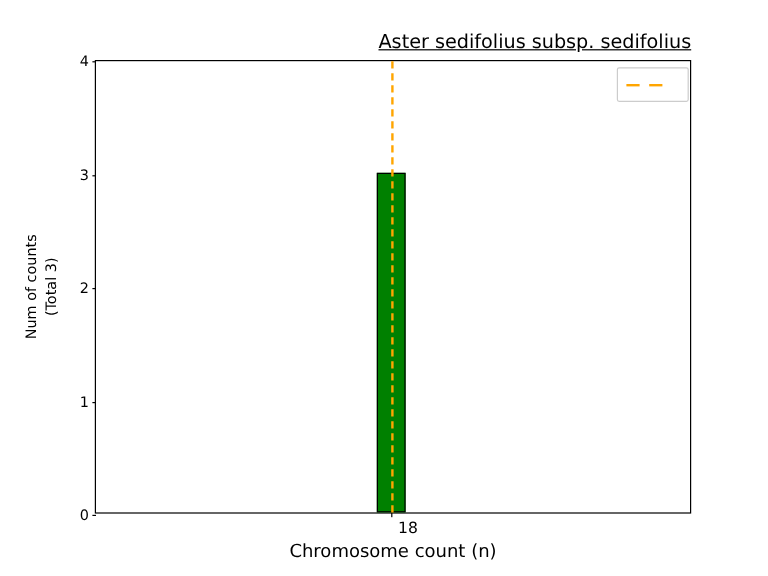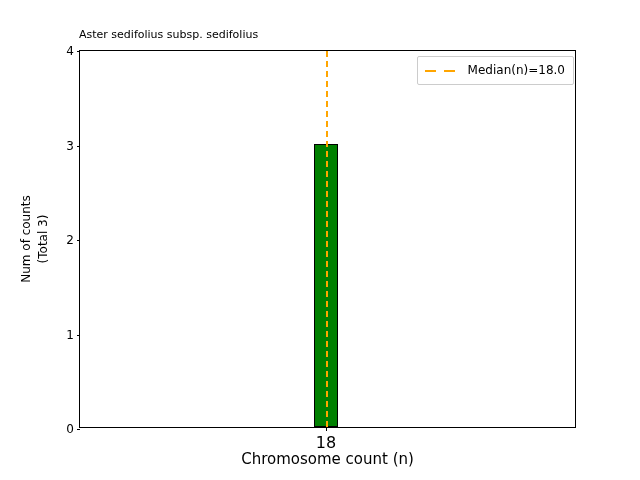--- a/index.html
+++ b/index.html
@@ -22,25 +22,26 @@
     height: 480px;
     background: #ffffff;
   }
 
   
   #chart-title {
     position: absolute;
     left: 79px;
     top: 26px;
     width: 497px;
-    text-align: left;
-    font-size: 11px;
+    text-align: right;
+    font-size: 16px;
     color: #000000;
     line-height: 17px;
     white-space: nowrap;
+    text-decoration: underline;
   }
 
   
   #plot-area {
     position: absolute;
     left: 79px;
     top: 50px;
     width: 497px;
     height: 378px;
     border: 1.1px solid #000000;
@@ -97,23 +98,24 @@
     top: 100%;
     height: 3.5px;
     width: 0;
     border-left: 1.1px solid #000000;
   }
   .xtick-label {
     position: absolute;
     top: 100%;
     margin-top: 6px;
     transform: translateX(-50%);
-    font-size: 16px;
-    color: #000000;
-    white-space: nowrap;
+    font-size: 13px;
+    color: #000000;
+    white-space: nowrap;
+    margin-left: 14px;
   }
   .xtick-wrap {
     position: absolute;
     top: 0;
     width: 0;
     height: 100%;
   }
 
   #xlabel {
     position: absolute;
@@ -227,21 +229,20 @@
       <div class="xtick-label">18</div>
     </div>
 
     <div class="bar" style="left:234px; width:24px; height:283.5px;"></div>
 
     <div class="median-line" style="left:246px;"></div>
 
     <div id="legend">
       <div id="legend-handle"></div>
       <div id="legend-text">
-        <div>Median(n)=18.0</div>
       </div>
     </div>
 
   </div>
 
   <div id="xlabel">Chromosome count (n)</div>
 
 </div>
 
 </body></html>

